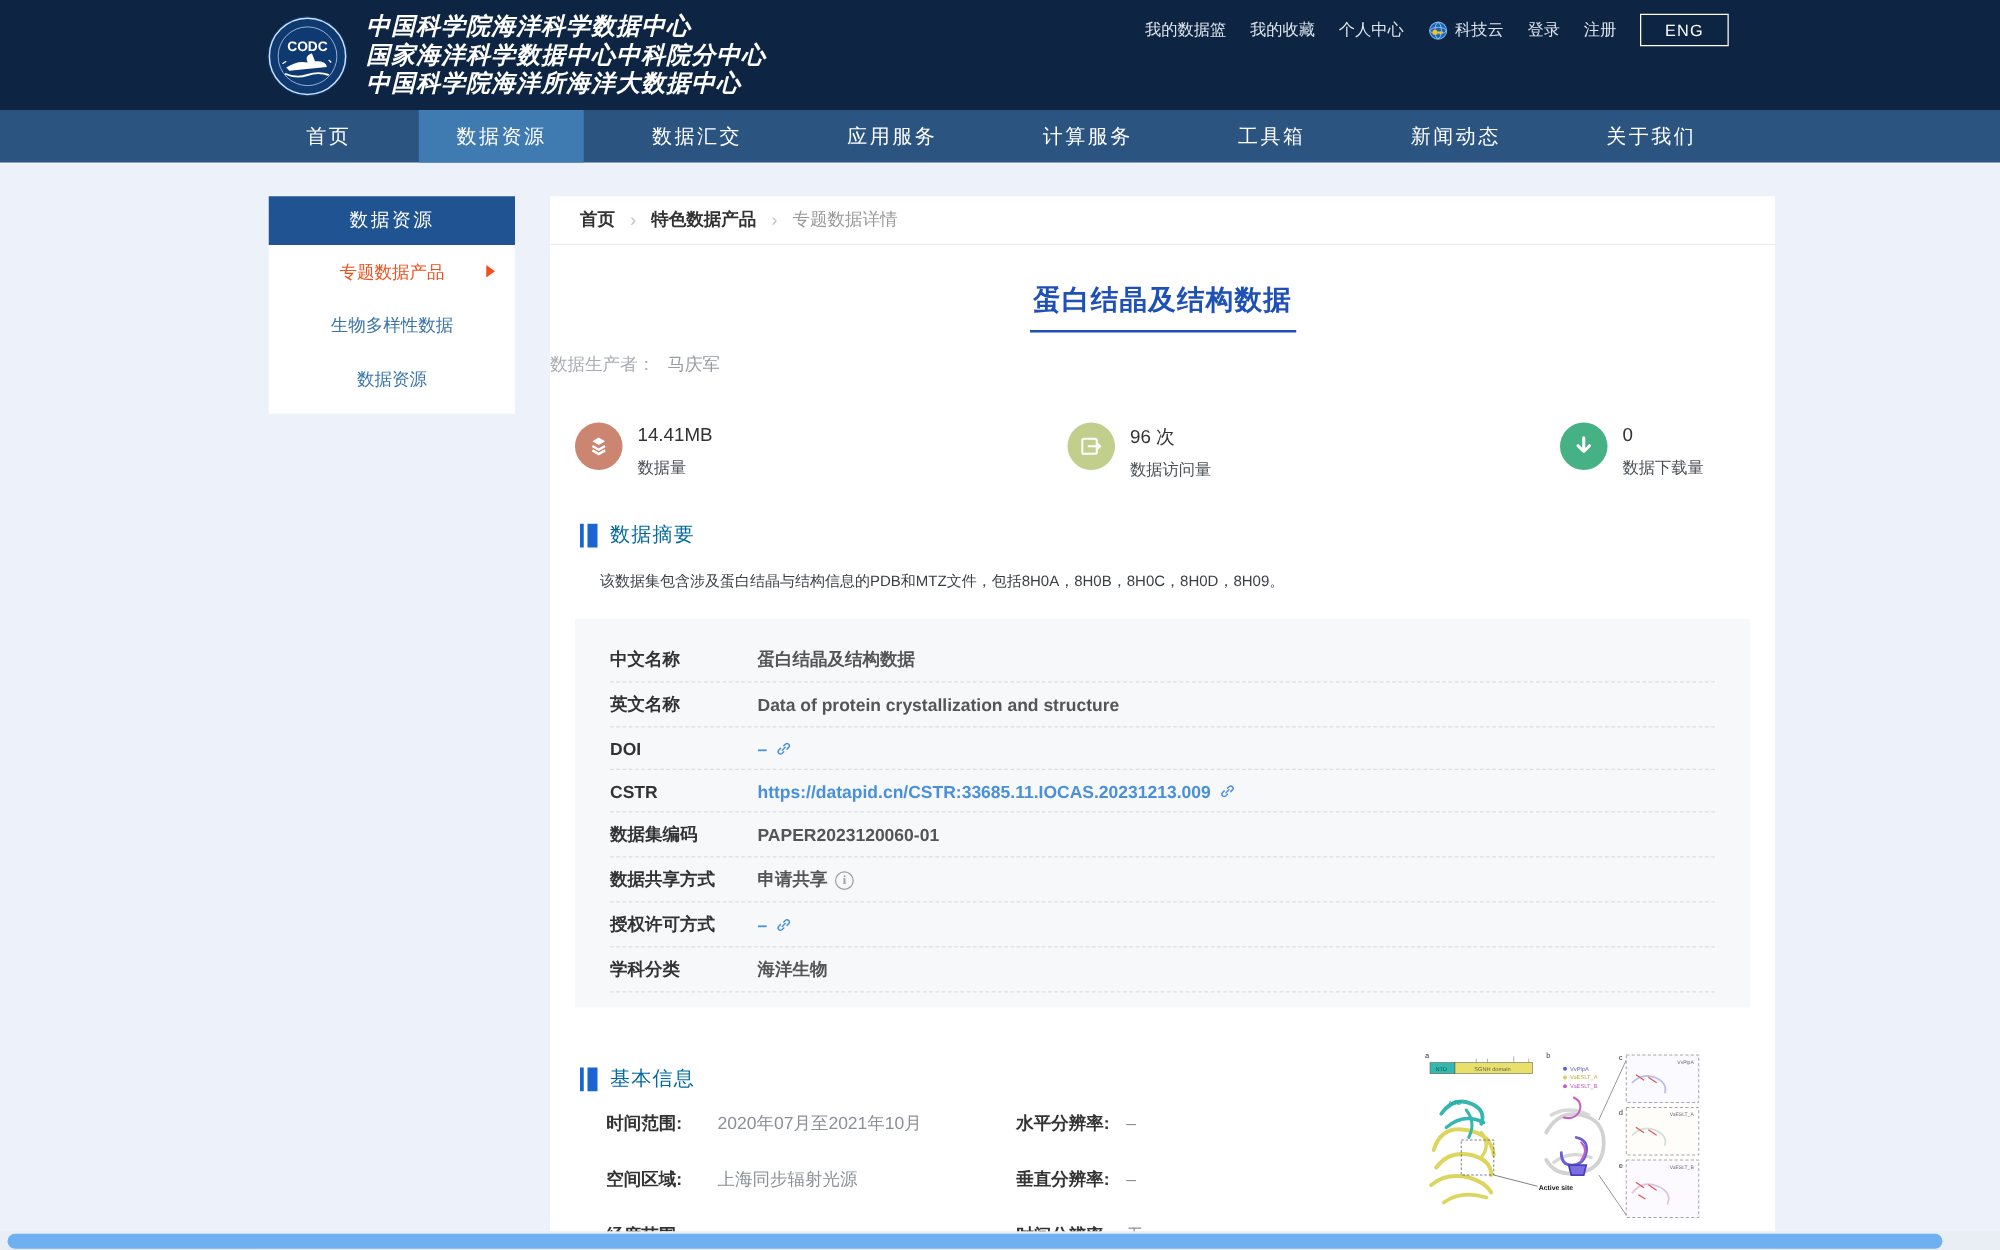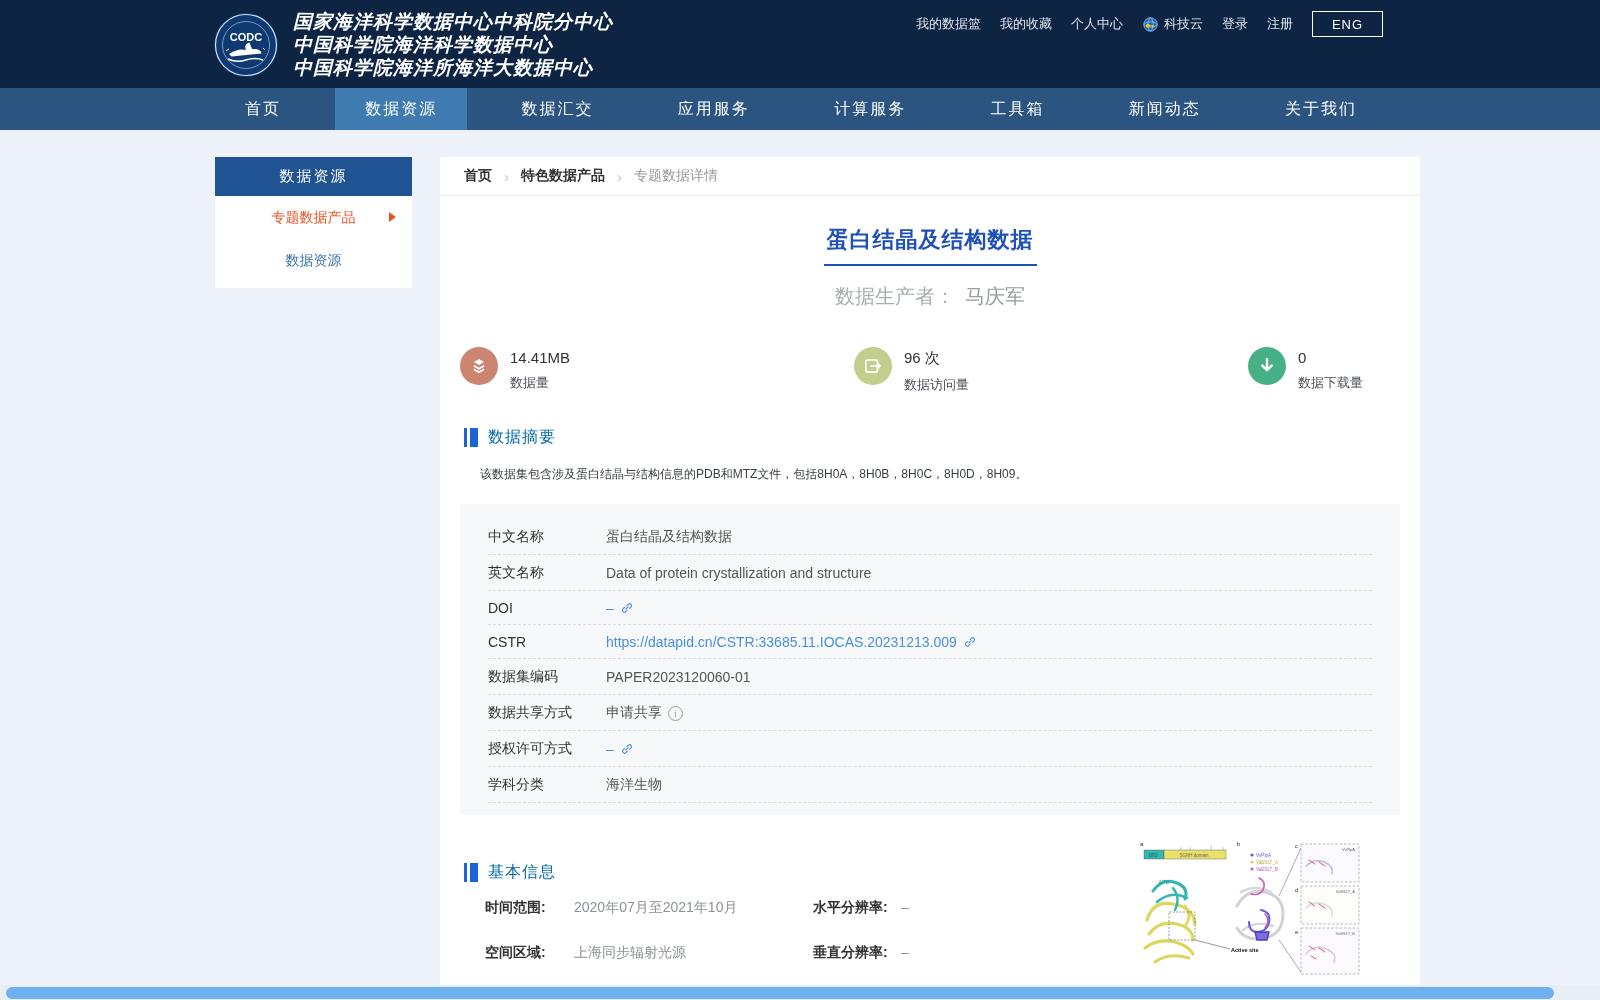--- a/index.html
+++ b/index.html
@@ -33,21 +33,21 @@
 
   
   .content { position:absolute; left:440px; top:157px; width:980px; height:843px; background:#fff; }
   .breadcrumb { height:39px; display:flex; align-items:center; padding-left:24px; border-bottom:1px solid #ebedf0; font-size:14px; }
   .crumb { color:#333; font-weight:bold; cursor:pointer; }
   .crumb.current { color:#999; font-weight:normal; cursor:default; }
   .crumb-sep { color:#c0c4cc; margin:0 12px; font-size:15px; }
 
   .ds-title-wrap { text-align:center; margin-top:29px; }
   .ds-title { display:inline-block; color:#1e50b5; font-size:22px; font-weight:bold; letter-spacing:1px; padding:0 3px 9px; border-bottom:2px solid #1e50b5; cursor:pointer; }
-  .producer-line { text-align:center; margin-top:17px; font-size:20px; color:#a8acb3; }
+  .producer-line { margin-top:17px; font-size:14px; color:#a8acb3; }
   .producer-name { color:#979ba2; margin-left:10px; }
 
   
   .stats-row { display:flex; justify-content:space-between; margin:37px 22px 0 20px; }
   .stat { display:flex; gap:12px; width:178px; }
   .stat-circle { width:38px; height:38px; border-radius:50%; flex:none; display:flex; align-items:center; justify-content:center; }
   .stat-texts { display:flex; flex-direction:column; gap:8px; padding-top:2px; }
   .stat-value { font-size:15px; color:#333; white-space:nowrap; }
   .stat-label { font-size:13px; color:#4a4f55; white-space:nowrap; }
 
@@ -55,21 +55,21 @@
   .section-header { display:flex; align-items:center; margin:33px 24px 0; }
   .marker { display:flex; gap:3px; margin-right:10px; }
   .marker .m-thin { width:3px; height:19px; background:#1a64d4; }
   .marker .m-thick { width:8px; height:19px; background:#1a64d4; }
   .section-title { color:#0369a1; font-size:16px; letter-spacing:1px; }
 
   .summary-text { margin:17px 40px 0; font-size:12px; color:#3a3f45; line-height:1.5; }
 
   
   .info-table { margin:21px 20px 0; background:#f7f8fa; padding:15px 28px 12px; }
-  .info-row { display:flex; align-items:center; padding:9px 0 8px; border-bottom:1px dashed #dcdee2; font-size:14px; }
+  .info-row { display:flex; align-items:center; padding:9px 0 8px; border-bottom:1px dashed #dcdee2; font-size:14px;font-weight:bold; }
   .info-label { width:118px; color:#333; flex:none; }
   .info-value { color:#555; display:flex; align-items:center; gap:6px; }
   .info-value.link { color:#4a90d9; cursor:pointer; }
   .link-icon { width:14px; height:14px; display:inline-block; cursor:pointer; }
   .info-icon { width:15px; height:15px; border:1px solid #9aa0a8; border-radius:50%; color:#9aa0a8; font-size:10px; font-family:"Liberation Serif",serif; display:inline-flex; align-items:center; justify-content:center; cursor:pointer; }
 
   
   .basic-section { position:relative; margin-top:47px; }
   .bi-grid { margin-top:16px; }
   .bi-row { position:relative; height:20px; margin-bottom:25px; font-size:14px; }
@@ -93,22 +93,22 @@
       <svg width="66" height="66" viewBox="0 0 66 66">
         <circle cx="33" cy="33" r="32" fill="#0e3a71"></circle>
         <circle cx="33" cy="33" r="30.5" fill="none" stroke="#cfe0f5" stroke-width="1.2"></circle>
         <circle cx="33" cy="33" r="23.5" fill="none" stroke="#cfe0f5" stroke-width="0.8" opacity="0.7"></circle>
         <text x="33" y="29" font-size="11" fill="#ffffff" text-anchor="middle" font-weight="bold" font-family="Liberation Sans,sans-serif">CODC</text>
         <path d="M16 42 q9 -6 17 -4 q-2.5 -5.5 3.5 -7.5 l2.5 6.5 q9 -0.5 9.5 4.5 l-30 3 z" fill="#ffffff"></path>
         <path d="M15 47 q9 4 18 1 q9 -3 17 0" stroke="#ffffff" stroke-width="1.5" fill="none"></path>
         <path d="M13 39 l3 -2 M50 36 l2 2" stroke="#ffffff" stroke-width="1" fill="none"></path>
       </svg>
       <div class="org-lines">
+        <div>中国科学院海洋科学数据中心</div>
         <div>国家海洋科学数据中心中科院分中心</div>
-        <div>中国科学院海洋科学数据中心</div>
         <div>中国科学院海洋所海洋大数据中心</div>
       </div>
     </div>
 
     <div class="top-right" style="top:6px;">
       <span class="top-link">我的数据篮</span>
       <span class="top-link">我的收藏</span>
       <span class="top-link">个人中心</span>
       <span class="top-link">
         <svg width="17" height="17" viewBox="0 0 20 20">
@@ -137,20 +137,23 @@
       <div class="nav-item">新闻动态</div>
       <div class="nav-item">关于我们</div>
     </div>
   </div>
 
   <div class="sidebar">
     <div class="sidebar-header">数据资源</div>
     <div class="side-item active">
       <span>专题数据产品</span>
       <span class="side-arrow"></span>
+    </div>
+    <div class="side-item">
+      <span>生物多样性数据</span>
     </div>
     <div class="side-item">
       <span>数据资源</span>
     </div>
   </div>
 
   <div class="content" style="position:absolute;">
 
     <div class="breadcrumb">
       <span class="crumb">首页</span>

